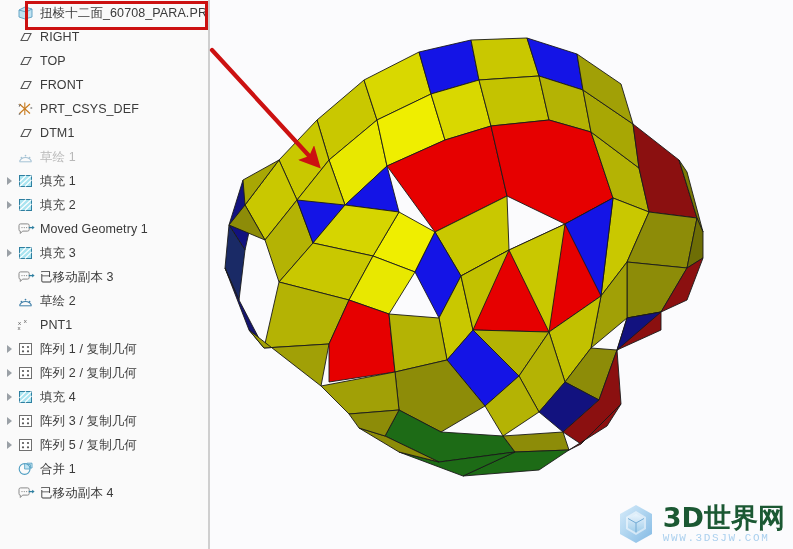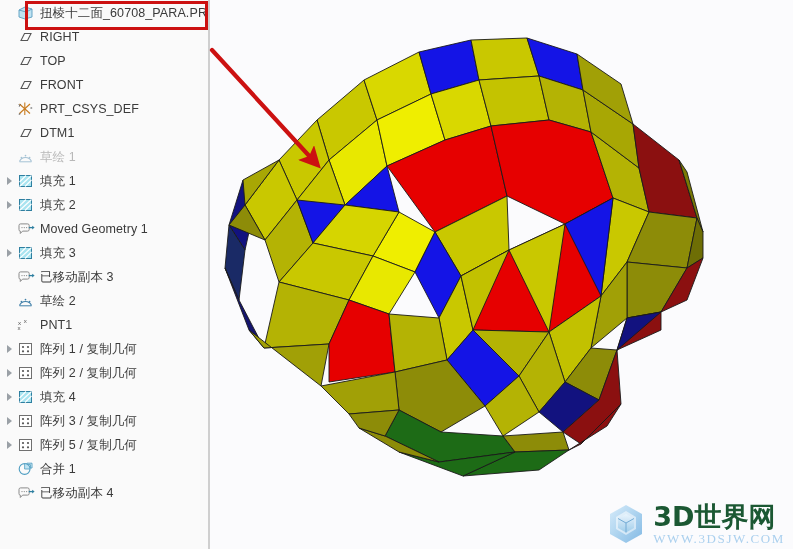--- a/index.html
+++ b/index.html
@@ -142,25 +142,25 @@
   #wm-logo { margin-right: 6px; }
   #wm-textwrap { display: flex; flex-direction: column; line-height: 1; }
   #wm-title {
     font-size: 27px;
     font-weight: bold;
     color: #14532d;
     letter-spacing: 0px;
     font-family: "DejaVu Sans", "Liberation Sans", sans-serif;
   }
   #wm-url {
-    font-size: 13px;
+    font-size: 11px;
     color: #a9cfee;
     letter-spacing: 1.6px;
     margin-top: 2px;
-    font-family: Liberation Serif, serif;
+    font-family: Liberation Mono, monospace;
   }
 </style>
 </head>
 <body>
 
 <div id="app">
 
   <div id="tree-panel">
     <div id="tree-list">
         <div class="tree-row">

